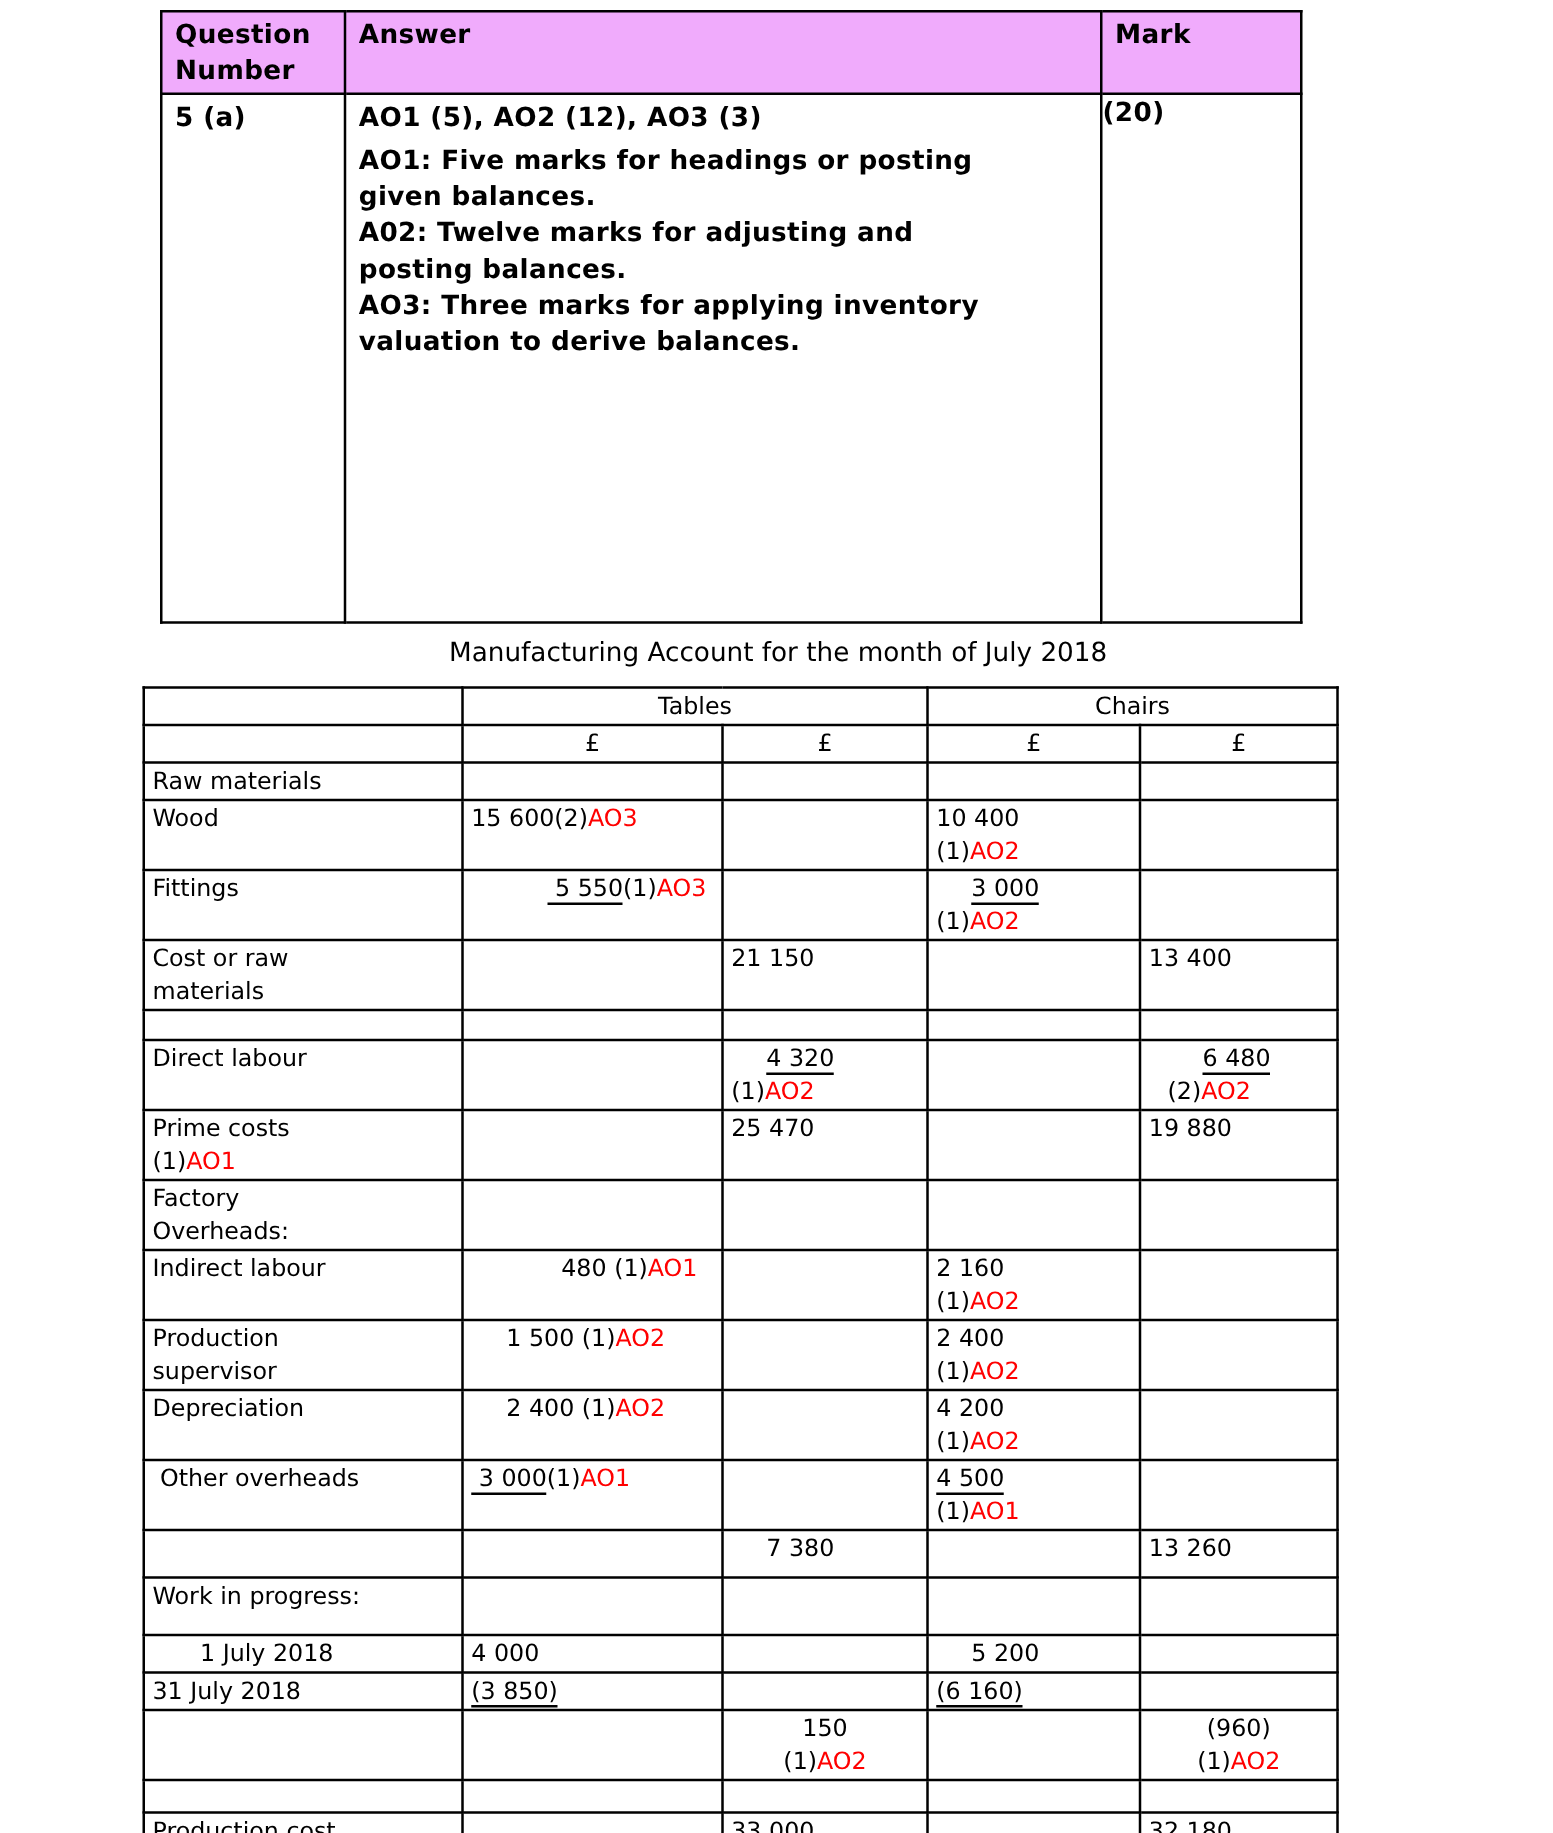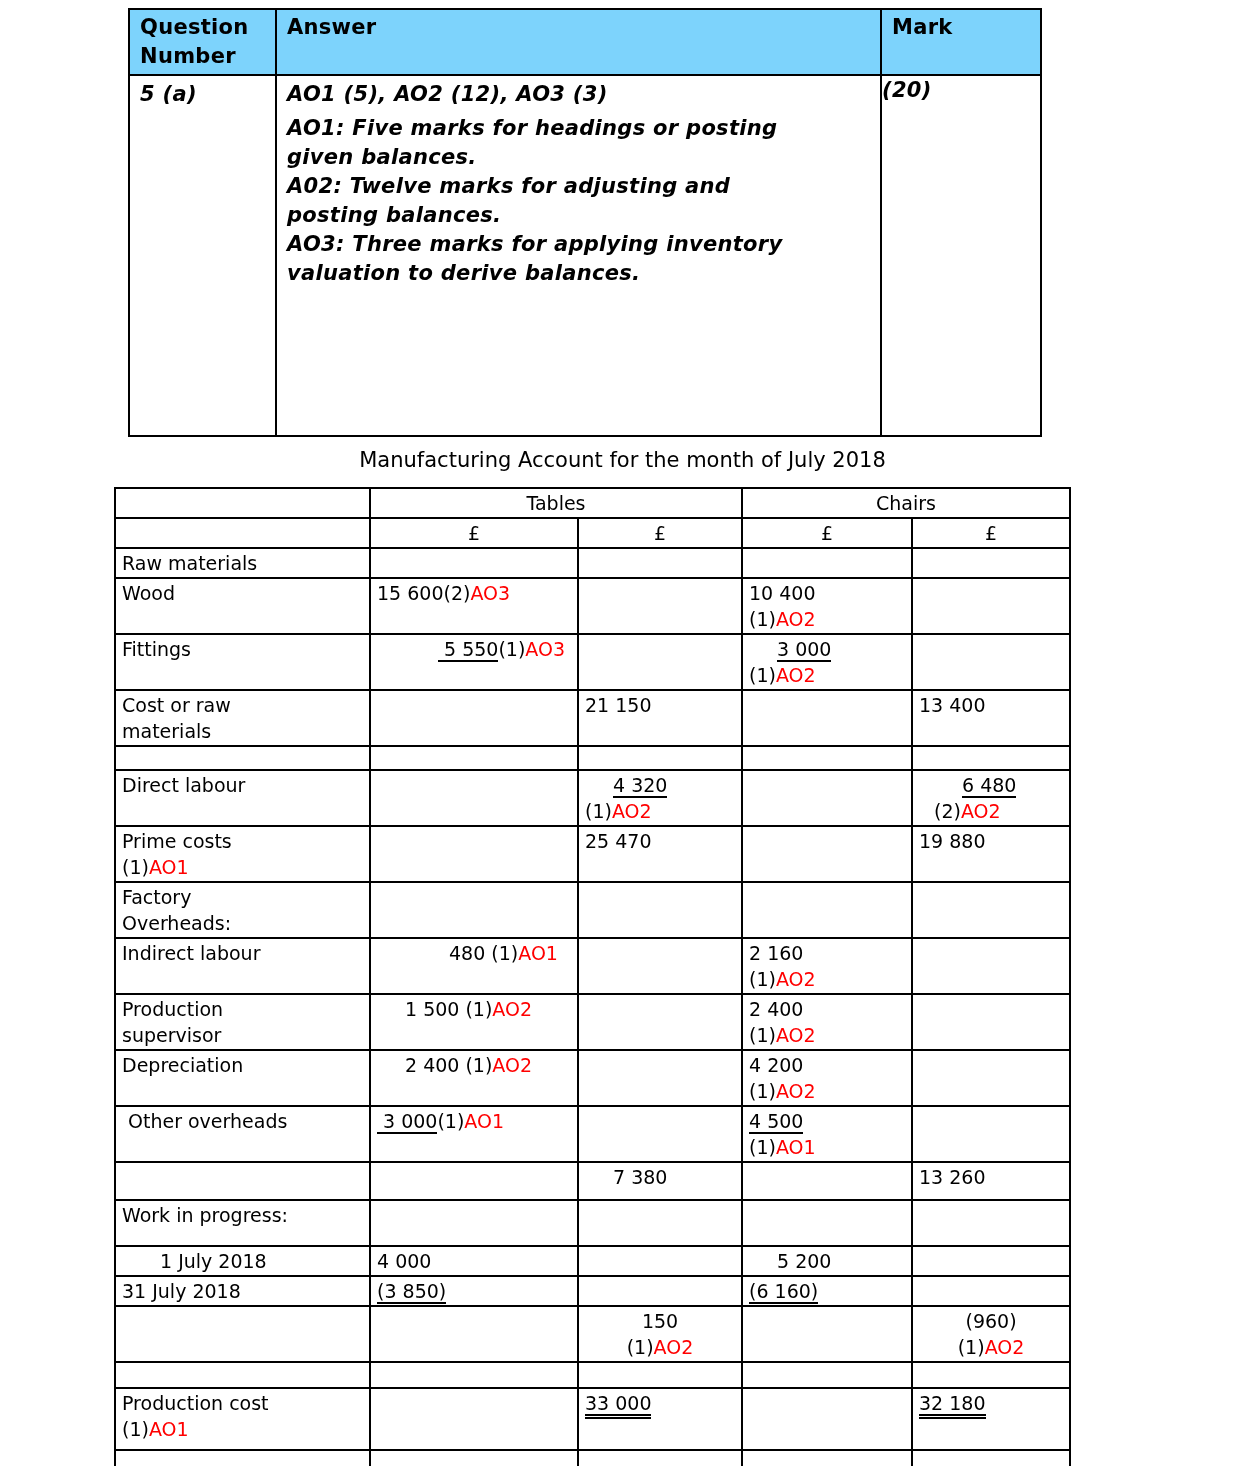--- a/index.html
+++ b/index.html
@@ -26,26 +26,26 @@
     line-height: 29px;
     font-weight: 600;
     letter-spacing: 0.3px;
   }
   .mark-table th, .mark-table td {
     border: 2px solid #000;
     vertical-align: top;
     text-align: left;
   }
   .mark-table thead th {
-    background: #7dd3fc;
+    background: #f0abfc;
     padding: 3px 10px;
     height: 56px;
     font-weight: 600;
   }
-  .mark-table tbody td { height: 361px; padding: 4px 10px; font-style: italic; }
+  .mark-table tbody td { height: 423px; padding: 4px 10px; }
   .answer-cell div:first-child { margin-bottom: 5px; }
   .mark-cell {
     vertical-align: bottom;
     text-align: right;
     padding: 0 10px 52px 0 !important;
   }
 
   
   .account-title {
     width: 955px;

